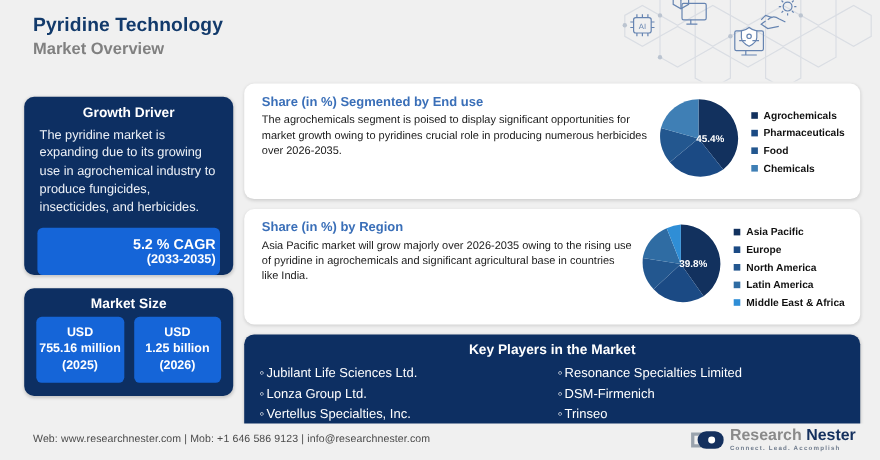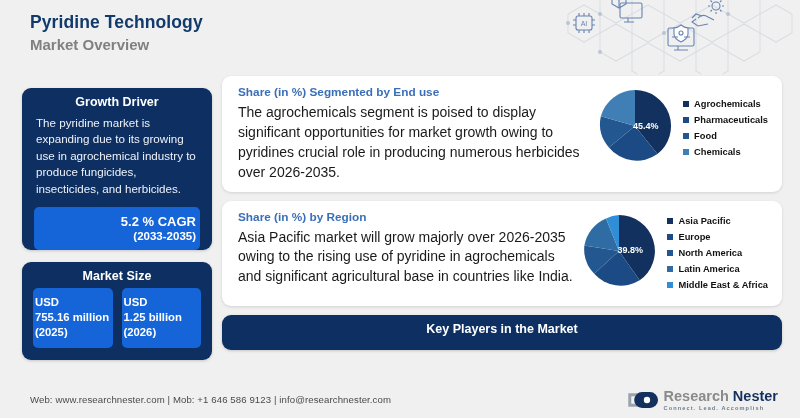--- a/index.html
+++ b/index.html
@@ -36,34 +36,34 @@
   .cagr-badge {
     margin: 0 12px 12px; background: #1565d8; border-radius: 5px;
     text-align: right; padding: 7px 4px 8px;
   }
   .cagr-big { font-size: 13px; font-weight: bold; }
   .cagr-small { font-size: 11.5px; font-weight: bold; margin-top: 1px; }
 
   .ms-card { margin-top: 9px; padding-bottom: 12px; }
   .ms-row { display: flex; gap: 9px; padding: 0 11px; }
   .ms-box {
-    flex: 1; background: #1565d8; border-radius: 5px; text-align: left;
+    flex: 1; background: #1565d8; border-radius: 5px; text-align: center;
     padding: 7px 2px 8px; font-size: 11.3px; font-weight: bold; line-height: 1.32;
   }
 
   
   .right-col { position: absolute; left: 222px; top: 76px; width: 560px; }
   .white-card {
     background: #fff; border-radius: 9px; padding: 9px 14px 9px 16px;
     box-shadow: 0 1px 3px rgba(0,0,0,.13);
     display: flex; align-items: flex-start; min-height: 105px;
   }
   .wc-text { flex: 1; padding-right: 6px; }
   .wc-head { font-size: 11.8px; font-weight: bold; color: #3a6fb8; margin-bottom: 4px; }
-  .wc-body { font-size: 14px; line-height: 1.42; color: #1a1a1a; }
+  .wc-body { font-size: 10px; line-height: 1.42; color: #1a1a1a; }
   .wc-chart { display: flex; align-items: center; gap: 9px; padding-top: 2px; }
   .pie-wrap { position: relative; }
   .pie-label {
     position: absolute; color: #fff; font-size: 9px; font-weight: bold;
     left: 50%; top: 50%; white-space: nowrap;
   }
   .legend { display: flex; flex-direction: column; gap: 6px; }
   .legend-item { display: flex; align-items: center; gap: 5px; font-size: 9.3px; font-weight: bold; color: #111; white-space: nowrap; }
   .swatch { width: 6px; height: 6px; flex: 0 0 6px; }
 
@@ -259,20 +259,32 @@
           <div class="legend-item">
             <span class="swatch" style="background:#2f8ed6"></span>
             <span>Middle East &amp; Africa</span>
           </div>
         </div>
       </div>
     </div>
 
     <div class="navy-card kp-card">
       <div class="card-head">Key Players in the Market</div>
+      <div class="kp-cols">
+        <div class="kp-col">
+          <div class="kp-item">Jubilant Life Sciences Ltd.</div>
+          <div class="kp-item">Lonza Group Ltd.</div>
+          <div class="kp-item">Vertellus Specialties, Inc.</div>
+        </div>
+        <div class="kp-col">
+          <div class="kp-item">Resonance Specialties Limited</div>
+          <div class="kp-item">DSM-Firmenich</div>
+          <div class="kp-item">Trinseo</div>
+        </div>
+      </div>
     </div>
   </div>
 
   <div class="footer">
     <div class="footer-text">Web: www.researchnester.com  |  Mob: +1 646 586 9123 |  info@researchnester.com</div>
     <div class="logo">
       <svg width="30" height="20" viewBox="0 0 34 22">
         <path d="M2 5 h11 a6 6 0 0 1 0 12 h-11 z" fill="none" stroke="#9aa3ad" stroke-width="3.4"></path>
         <path d="M16 2 h9 a9 9 0 0 1 0 18 h-9 a9 9 0 0 1 0 -18 z" fill="#14305e"></path>
         <circle cx="21.5" cy="11" r="3.6" fill="#fff"></circle>

